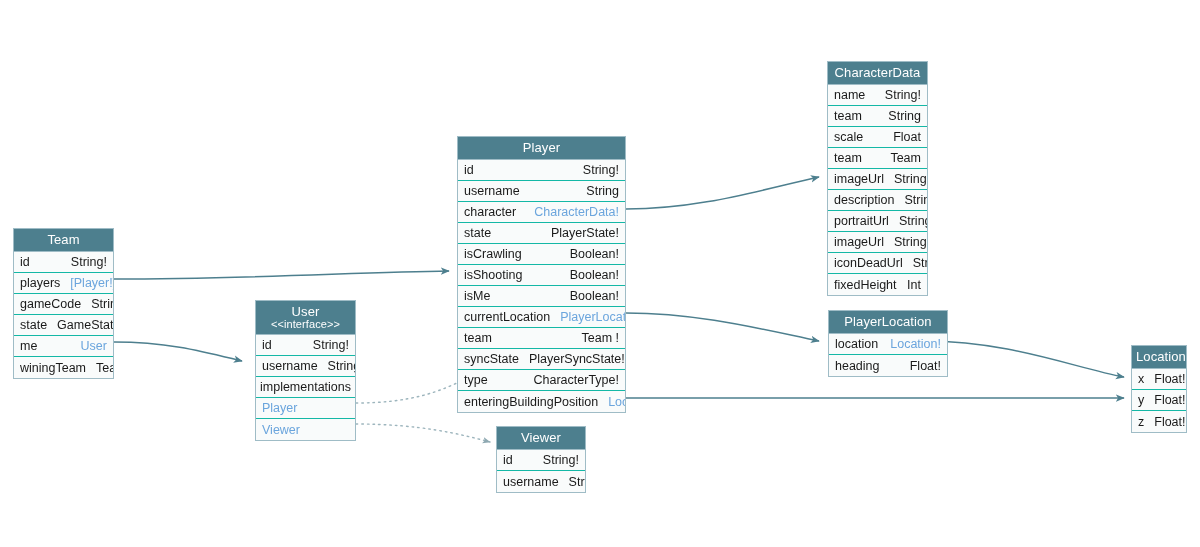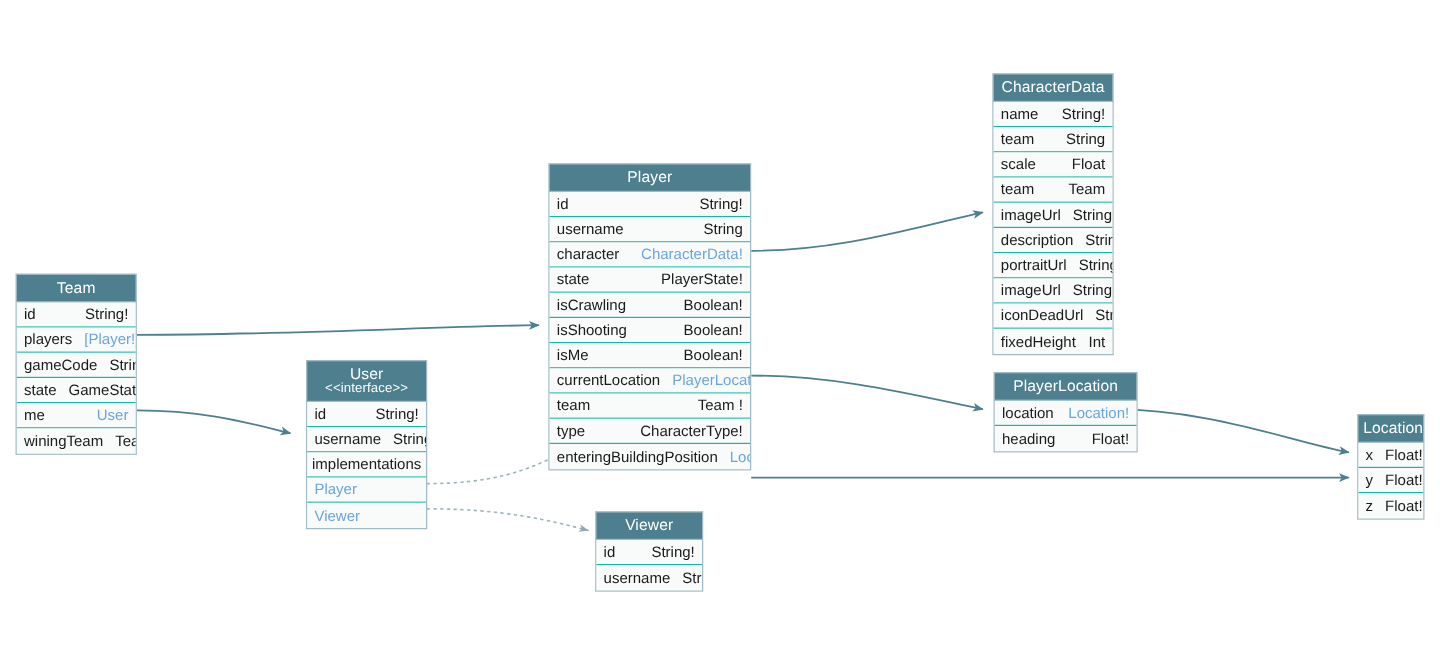--- a/index.html
+++ b/index.html
@@ -178,20 +178,24 @@
     </div>
     <div class="row">
       <span class="fname">currentLocation</span>
       <span class="ftype link">PlayerLocation!</span>
     </div>
     <div class="row">
       <span class="fname">team</span>
       <span class="ftype">Team !</span>
     </div>
     <div class="row">
+      <span class="fname">syncState</span>
+      <span class="ftype">PlayerSyncState!</span>
+    </div>
+    <div class="row">
       <span class="fname">type</span>
       <span class="ftype">CharacterType!</span>
     </div>
     <div class="row">
       <span class="fname">enteringBuildingPosition</span>
       <span class="ftype link">Location</span>
     </div>
   </div>
 
   <div class="entity" style="left:496px;top:426px;width:90px;">

